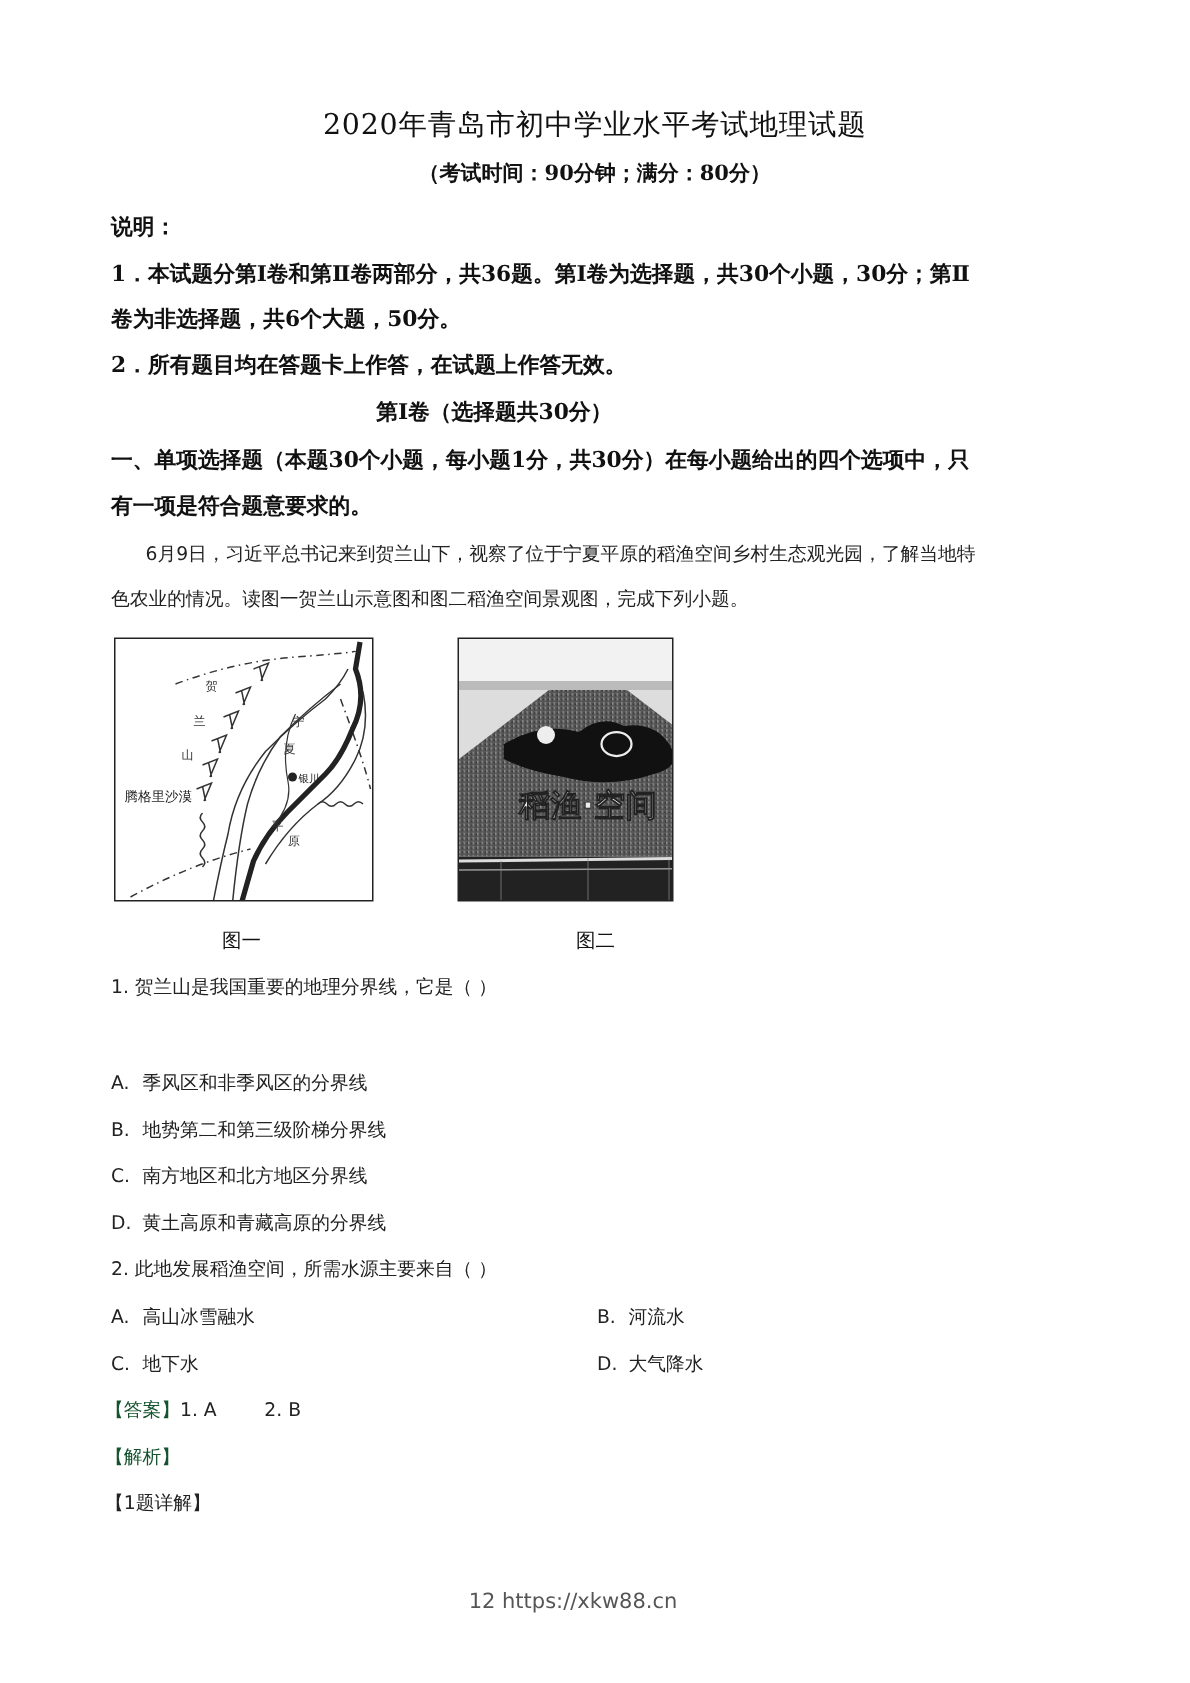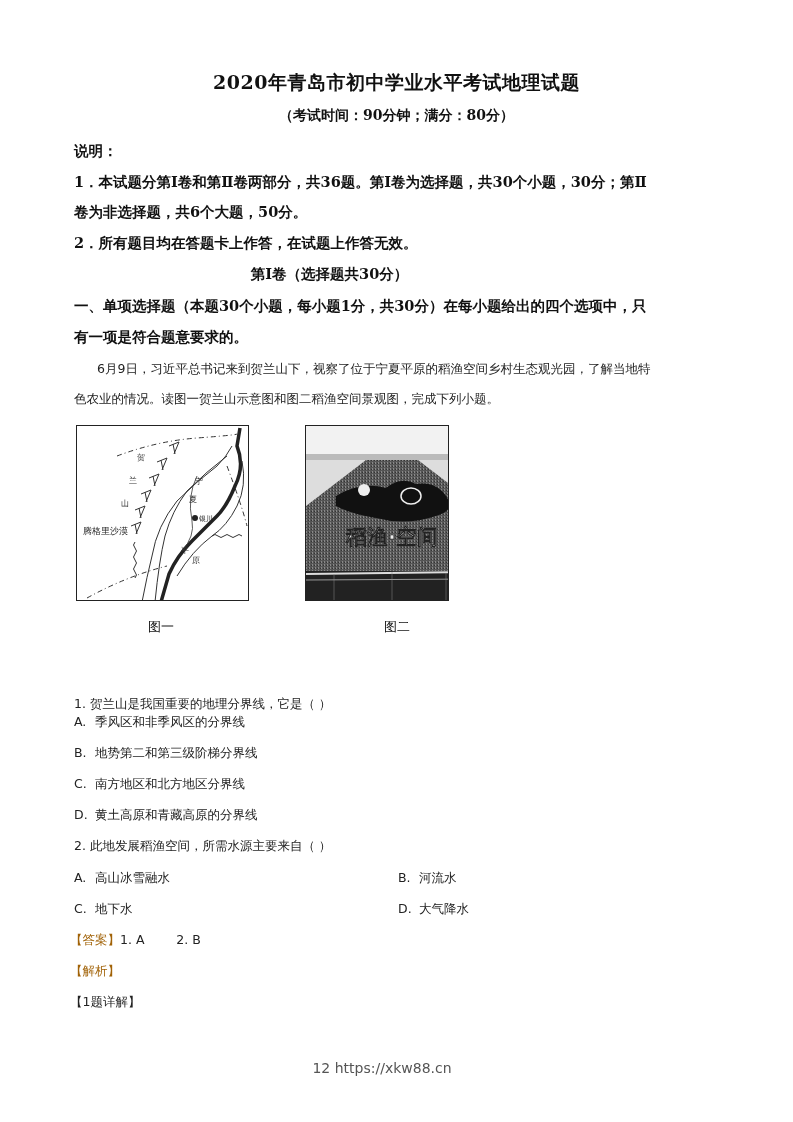--- a/index.html
+++ b/index.html
@@ -1,39 +1,39 @@
 <!DOCTYPE html>
 <html><head>
   <meta charset="utf-8">
   <style>
     * { margin: 0; padding: 0; box-sizing: border-box; }
     html, body { width: 793px; height: 1122px; background: #ffffff; overflow: hidden; }
     body { position: relative; font-family: "DejaVu Serif", "Liberation Serif", serif; color: #111; }
 
     .title { position: absolute; top: 70px; left: 0; width: 793px; text-align: center;
-      font-size: 19px; font-weight: bold; letter-spacing: 0.5px; }
+      font-size: 19px; font-weight: normal; letter-spacing: 0.5px; }
     .subtitle { position: absolute; top: 107px; left: 0; width: 793px; text-align: center;
       font-size: 14px; font-weight: bold; }
     .bold-line { position: absolute; left: 74px; font-size: 14.5px; font-weight: bold; white-space: nowrap; }
     .center-line { position: absolute; left: 0; width: 659px; text-align: center; font-size: 14.5px; font-weight: bold; }
     .body-line { position: absolute; left: 74px; font-size: 12.5px; white-space: nowrap; color: #222; font-family: "DejaVu Sans", "Liberation Sans", sans-serif; }
     .indent { left: 97px; }
 
     .figure { position: absolute; border: 1px solid #222; background: #fff; overflow: hidden; }
     .fig1 { left: 76px; top: 425px; width: 173px; height: 176px; }
     .fig2 { left: 305px; top: 425px; width: 144px; height: 176px; }
     .fig-caption { position: absolute; top: 618px; font-size: 13px; font-family: "DejaVu Sans", "Liberation Sans", sans-serif; }
     .cap1 { left: 148px; }
     .cap2 { left: 384px; }
 
     .q-line { position: absolute; left: 74px; font-size: 12.5px; white-space: nowrap; color: #222; font-family: "DejaVu Sans", "Liberation Sans", sans-serif; }
     .q-line .lbl { display: inline-block; width: 17px; }
     .opt-right { left: 398px; }
 
-    .blue { color: #a16207; }
+    .blue { color: #14532d; }
     .footer { position: absolute; top: 1060px; left: 0; width: 764px; text-align: center;
       font-size: 14px; color: #555; font-family: "DejaVu Sans", "Liberation Sans", sans-serif; }
   </style>
 </head>
 <body>
 
 <div>
 
   <div class="title">2020年青岛市初中学业水平考试地理试题</div>
   <div class="subtitle">（考试时间：90分钟；满分：80分）</div>
@@ -117,21 +117,21 @@
         <line x1="28" y1="148" x2="28" y2="176"></line>
           <line x1="86" y1="146" x2="86" y2="176"></line>
         <line x1="140" y1="147" x2="140" y2="176"></line>
       </g>
     </svg>
   </div>
 
   <div class="fig-caption cap1">图一</div>
   <div class="fig-caption cap2">图二</div>
 
-  <div class="q-line" style="top:696px;text-align:right;">1.  贺兰山是我国重要的地理分界线，它是（      ）</div>
+  <div class="q-line" style="top:650px;text-align:right;">1.  贺兰山是我国重要的地理分界线，它是（      ）</div>
   <div class="q-line" style="top:714px;">
     <span class="lbl">A.</span>
     <span>季风区和非季风区的分界线</span>
   </div>
   <div class="q-line" style="top:745px;">
     <span class="lbl">B.</span>
     <span>地势第二和第三级阶梯分界线</span>
   </div>
   <div class="q-line" style="top:776px;">
     <span class="lbl">C.</span>

